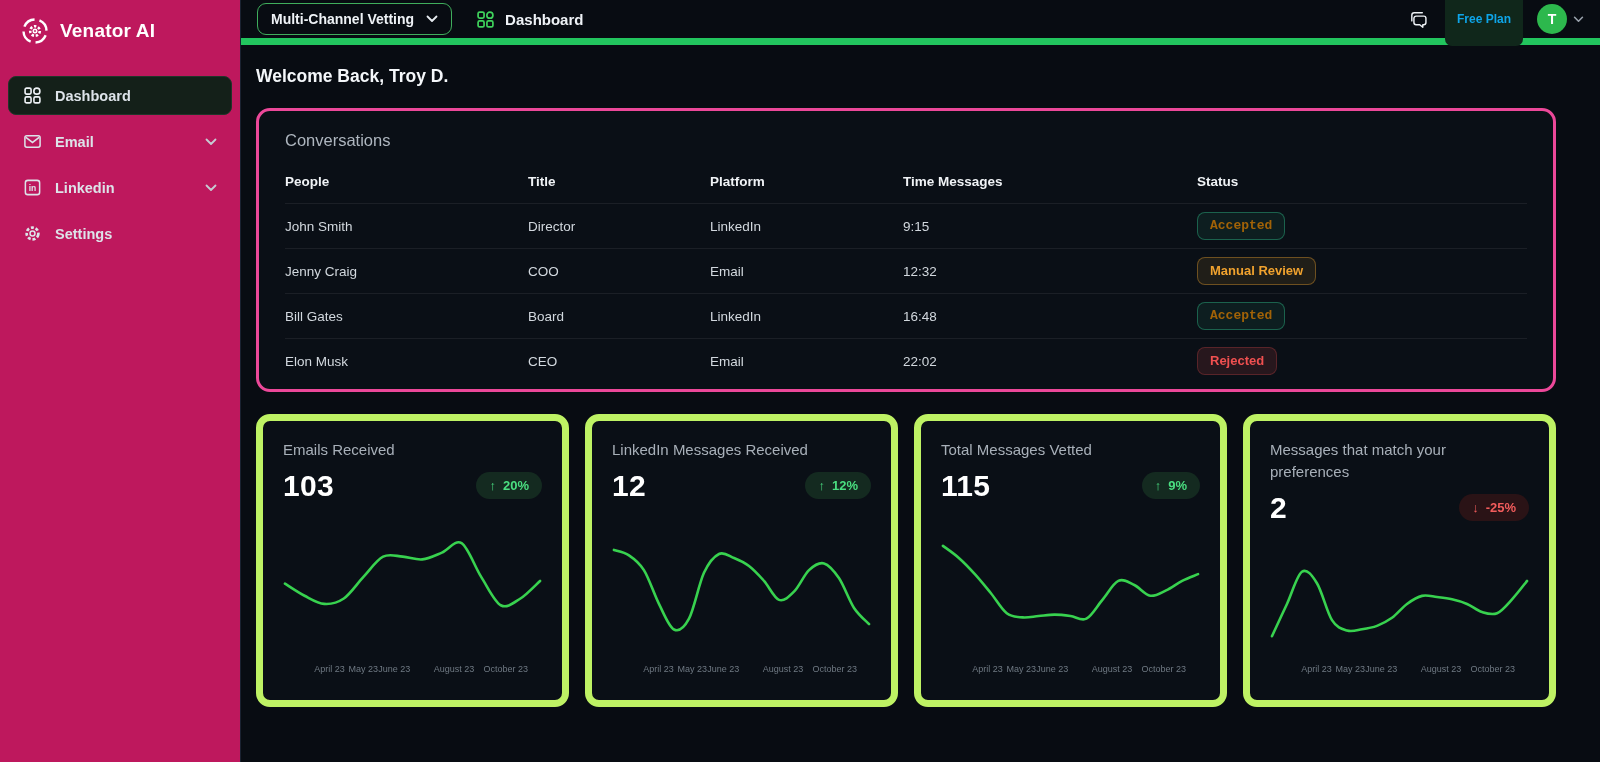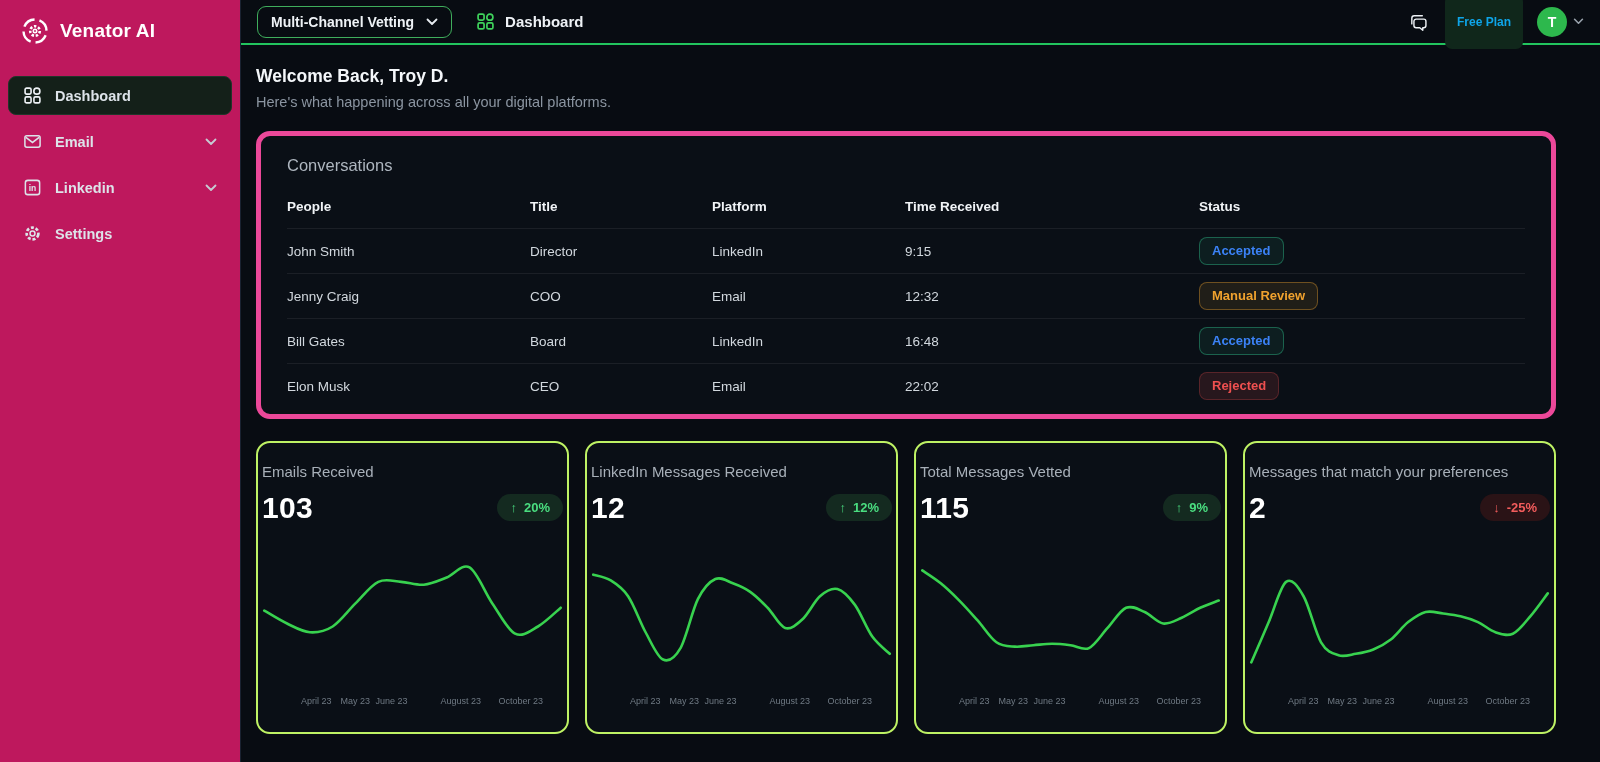--- a/index.html
+++ b/index.html
@@ -32,21 +32,21 @@
   .nav-item .chev { margin-left:auto; display:flex; }
   .collapse-row {
     margin-top:auto; display:flex; align-items:center; gap:11px;
     padding:20px 22px 24px; font-size:14px; color:#e2e7ec; cursor:pointer;
   }
 
   
   .main { flex:1; display:flex; flex-direction:column; min-width:0; }
   .topbar {
     height:45px; min-height:45px; display:flex; align-items:center;
-    padding:0 16px; border-bottom:2px solid #22c55e; gap:14px;
+    padding:0 16px; border-bottom:7px solid #22c55e; gap:14px;
   }
   .channel-btn {
     display:flex; align-items:center; gap:12px; padding:7px 13px;
     background:transparent; border:1px solid #3fae5c; border-radius:9px;
     color:#eef2f6; font-size:14px; font-weight:600; cursor:pointer;
     font-family:"Liberation Sans", sans-serif;
   }
   .crumb { display:flex; align-items:center; gap:10px; font-size:15px; font-weight:700; margin-left:10px; }
   .topbar-right { margin-left:auto; display:flex; align-items:center; gap:14px; }
   .icon-btn { background:none; border:none; display:flex; cursor:pointer; padding:2px; }
@@ -60,43 +60,43 @@
     color:#fff; font-size:14px; font-weight:700;
     display:flex; align-items:center; justify-content:center;
   }
 
   .content { flex:1; padding:21px 44px 0 15px; overflow:hidden; }
   .page-title { font-size:17.5px; font-weight:700; color:#f4f7fa; }
   .page-sub { font-size:14.5px; color:#8b95a1; margin-top:7px; }
 
   
   .conv-card {
-    margin-top:21px; border:5px solid #ec4899; border-radius:14px;
+    margin-top:21px; border:3px solid #ec4899; border-radius:14px;
     background:#0a0f16; padding:20px 26px 6px;
   }
   .conv-title { font-size:16.5px; font-weight:500; color:#aeb6bf; margin-bottom:16px; }
   .t-grid { display:grid; grid-template-columns:243px 182px 193px 294px 1fr; align-items:center; }
   .t-head { padding:8px 0 14px; font-size:13.5px; font-weight:700; color:#f0f3f6; }
   .t-row {
     border-top:1px solid rgba(255,255,255,0.07);
     height:45px; font-size:13.5px; color:#d2d8de;
   }
   .badge {
     display:inline-block; padding:5px 12px; border-radius:8px;
     font-size:13px; font-weight:600; line-height:1.2;
   }
-  .badge.accepted { color:#3b82f6; background:rgba(52,211,153,0.08); border:1px solid rgba(52,211,153,0.38); }
+  .badge.accepted { color:#a16207; background:rgba(52,211,153,0.08); border:1px solid rgba(52,211,153,0.38);font-family:Liberation Mono, monospace; }
   .badge.manual   { color:#f0a22e; background:rgba(240,162,46,0.10); border:1px solid rgba(240,162,46,0.38); }
   .badge.rejected { color:#f05050; background:rgba(240,80,80,0.13);  border:1px solid rgba(240,80,80,0.25); }
 
   
   .stats { margin-top:22px; display:grid; grid-template-columns:repeat(4,1fr); gap:16px; height:293px; }
   .stat-card {
-    border:2px solid #bef264; border-radius:14px; background:#0a0f16;
-    padding:18px 4px 12px; display:flex; flex-direction:column; min-width:0;
+    border:7px solid #bef264; border-radius:14px; background:#0a0f16;
+    padding:18px 20px 12px; display:flex; flex-direction:column; min-width:0;
   }
   .st-title { font-size:15px; color:#a8b0b9; line-height:1.45; }
   .value-row { display:flex; align-items:center; justify-content:space-between; margin-top:8px; }
   .st-value { font-size:30px; font-weight:800; color:#ffffff; letter-spacing:.3px; }
   .trend {
     display:flex; align-items:center; gap:7px; padding:6px 13px;
     border-radius:999px; font-size:13px; font-weight:700;
   }
   .trend.up   { background:#142a20; color:#4ade80; }
   .trend.down { background:#2a1316; color:#f25c5c; }
@@ -219,30 +219,29 @@
             <svg width="11" height="7" viewBox="0 0 12 8" fill="none" stroke="#9aa3ad" stroke-width="1.8" stroke-linecap="round" stroke-linejoin="round">
                 <path d="M1.5 1.5 L6 6 L10.5 1.5"></path>
               </svg>
           </span>
         </div>
       </div>
     </header>
 
     <main class="content">
       <h1 class="page-title">Welcome Back, Troy D.</h1>
-      <p class="page-sub">Here's what happening across all your digital platforms.</p>
 
       <section class="conv-card">
         <h2 class="conv-title">Conversations</h2>
 
         <div class="t-grid t-head">
           <span>People</span>
           <span>Title</span>
           <span>Platform</span>
-          <span>Time Received</span>
+          <span>Time Messages</span>
           <span>Status</span>
         </div>
 
         <div class="t-grid t-row">
           <span>John Smith</span>
           <span>Director</span>
           <span>LinkedIn</span>
           <span>9:15</span>
           <span><span class="badge accepted">Accepted</span></span>
         </div>

